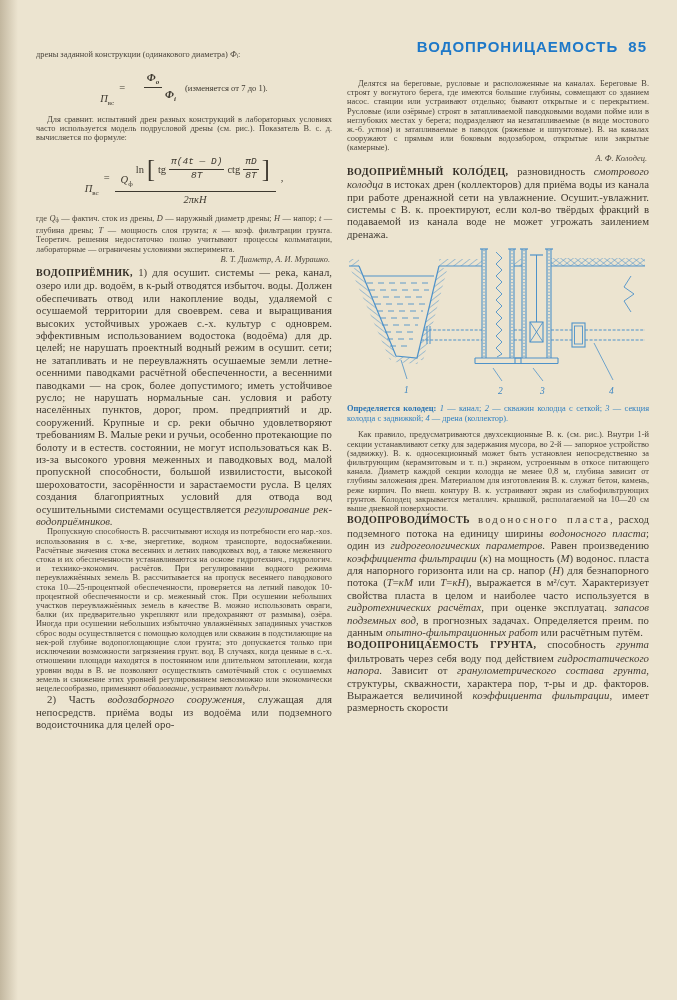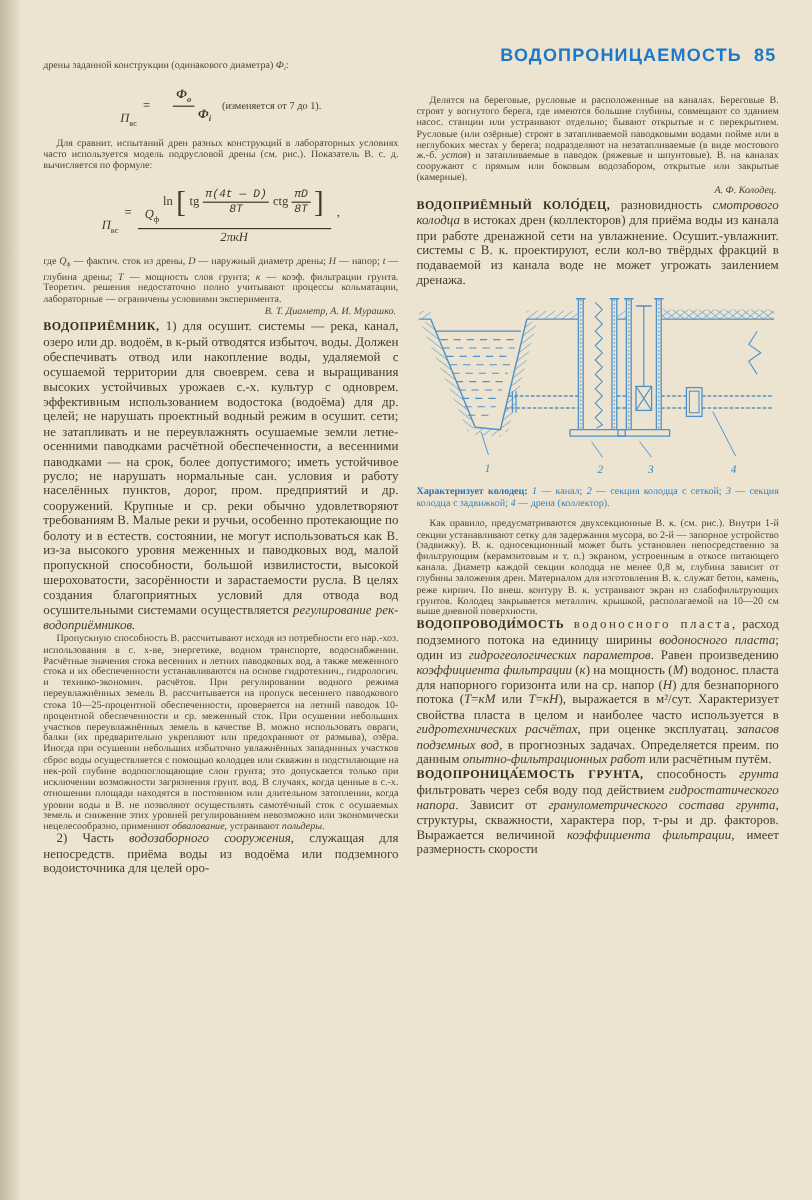--- a/index.html
+++ b/index.html
@@ -230,19 +230,19 @@
           <line x1="186" y1="122" x2="196" y2="135"></line>
           <line x1="247" y1="97" x2="266" y2="134"></line>
         </g>
         <text class="flabel" x="57" y="147">1</text>
         <text class="flabel" x="151" y="148">2</text>
         <text class="flabel" x="193" y="148">3</text>
         <text class="flabel" x="262" y="148">4</text>
       </svg>
     </figure>
 
-    <p class="cap"><span class="s-b">Характеризует колодец: </span><span class="s-i">1</span><span> — канал; </span><span class="s-i">2</span><span> — секция колодца с сеткой; </span><span class="s-i">3</span><span> — секция колодца с задвижкой; </span><span class="s-i">4</span><span> — дрена (коллектор).</span></p>
+    <p class="cap"><span class="s-b">Определяется колодец: </span><span class="s-i">1</span><span> — канал; </span><span class="s-i">2</span><span> — скважин колодца с сеткой; </span><span class="s-i">3</span><span> — секция колодца с задвижкой; </span><span class="s-i">4</span><span> — дрена (коллектор).</span></p>
 
     <p class="sm ind"><span>Как правило, предусматриваются двухсекционные В. к. (см. рис.). Внутри 1-й секции устанавливают сетку для задержания мусора, во 2-й — запорное устройство (задвижку). В. к. односекционный может быть установлен непосредственно за фильтрующим (керамзитовым и т. п.) экраном, устроенным в откосе питающего канала. Диаметр каждой секции колодца не менее 0,8 м, глубина зависит от глубины заложения дрен. Материалом для изготовления В. к. служат бетон, камень, реже кирпич. По внеш. контуру В. к. устраивают экран из слабофильтрующих грунтов. Колодец закрывается металлич. крышкой, располагаемой на 10—20 см выше дневной поверхности.</span></p>
     <p class="nm"><span class="s-t">ВОДОПРОВОДИ́МОСТЬ</span><span class="s-g"> водоносного пласта</span><span>, расход подземного потока на единицу ширины </span><span class="s-i">водоносного пласта</span><span>; один из </span><span class="s-i">гидрогеологических параметров</span><span>. Равен произведению </span><span class="s-i">коэффициента фильтрации</span><span> (</span><span class="s-i">к</span><span>) на мощность (</span><span class="s-i">М</span><span>) водонос. пласта для напорного горизонта или на ср. напор (</span><span class="s-i">Н</span><span>) для безнапорного потока (</span><span class="s-i">Т</span><span>=</span><span class="s-i">кМ</span><span> или </span><span class="s-i">Т</span><span>=</span><span class="s-i">кН</span><span>), выражается в м²/сут. Характеризует свойства пласта в целом и наиболее часто используется в </span><span class="s-i">гидротехнических расчётах</span><span>, при оценке эксплуатац. </span><span class="s-i">запасов подземных вод</span><span>, в прогнозных задачах. Определяется преим. по данным </span><span class="s-i">опытно-фильтрационных работ</span><span> или расчётным путём.</span></p>
     <p class="nm"><span class="s-t">ВОДОПРОНИЦА́ЕМОСТЬ ГРУНТА,</span><span> способность </span><span class="s-i">грунта</span><span> фильтровать через себя воду под действием </span><span class="s-i">гидростатического напора</span><span>. Зависит от </span><span class="s-i">гранулометрического состава грунта</span><span>, структуры, скважности, характера пор, т-ры и др. факторов. Выражается величиной </span><span class="s-i">коэффициента фильтрации</span><span>, имеет размерность скорости</span></p>
   </div>
 </div>
 
 </body></html>

